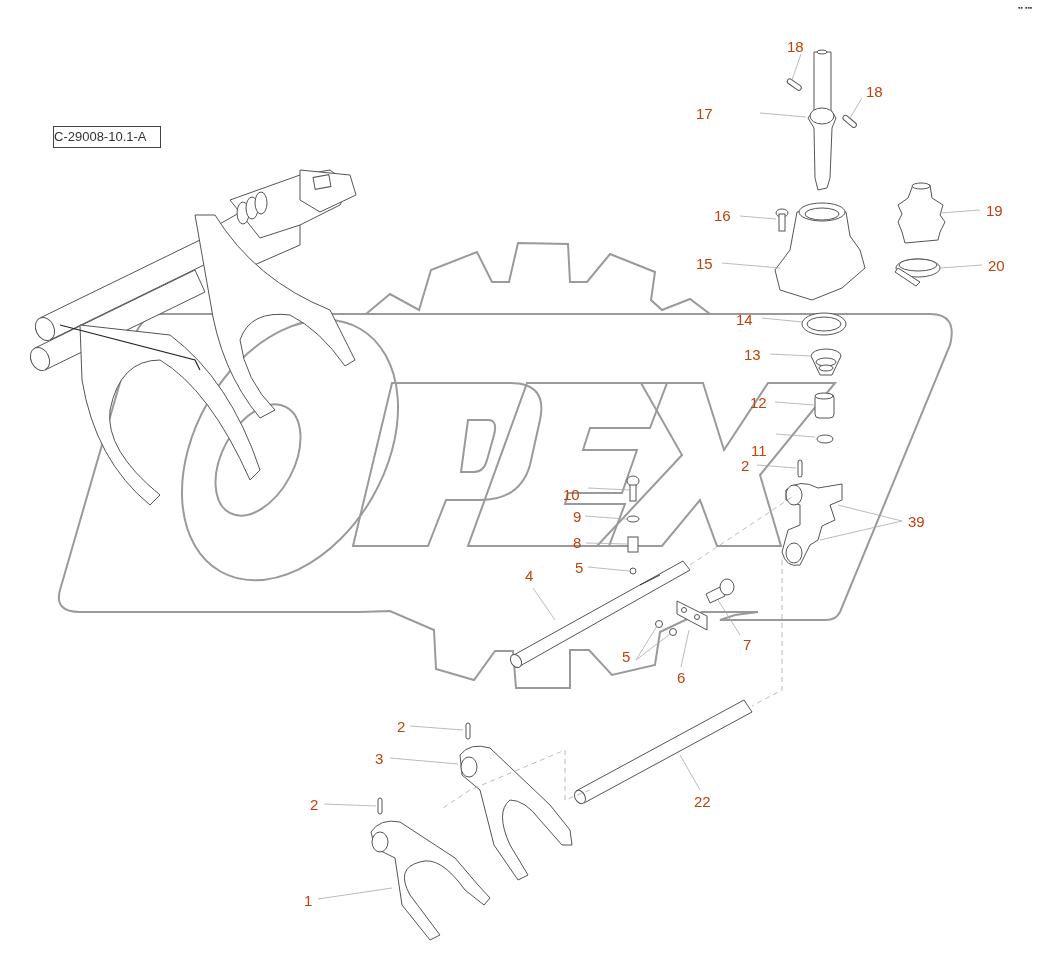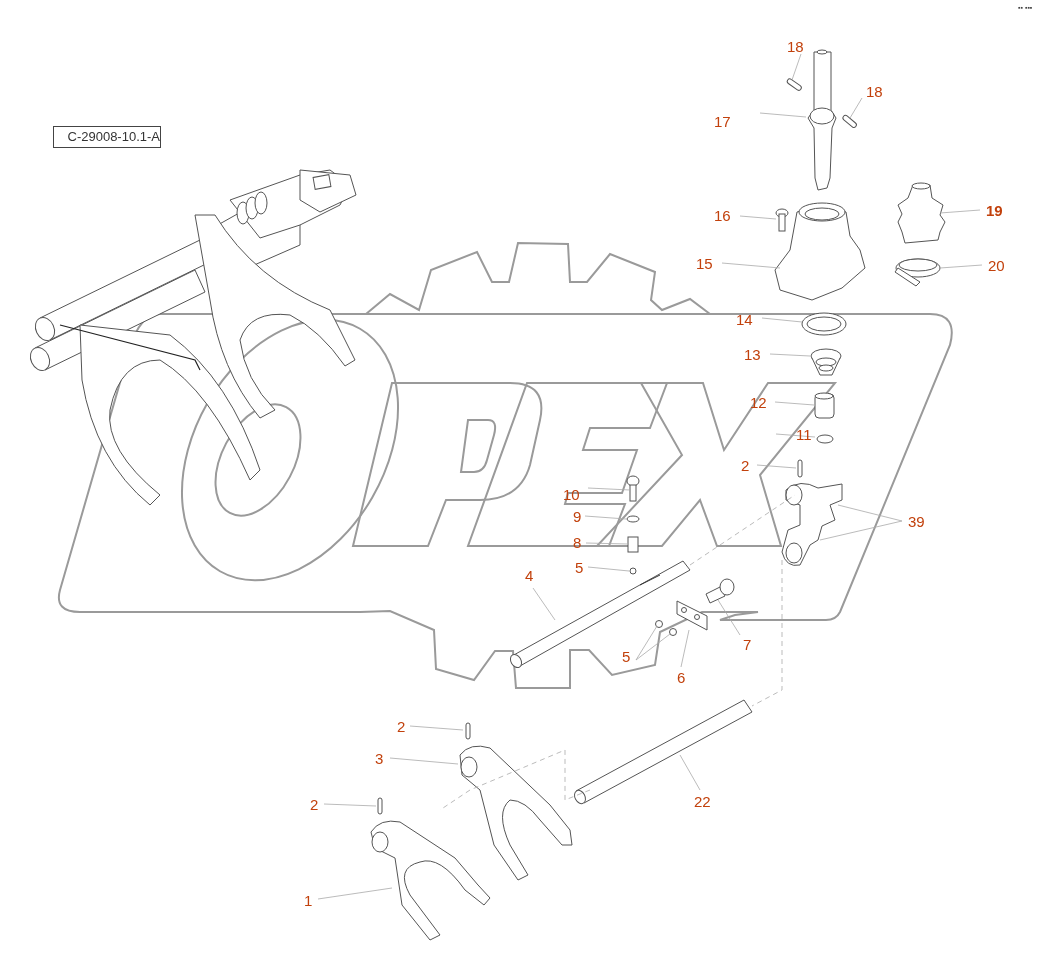--- a/index.html
+++ b/index.html
@@ -1,21 +1,21 @@
 <!DOCTYPE html>
 <html><head>
 <meta charset="utf-8">
 <style>
   html, body { margin: 0; padding: 0; background: #ffffff; }
   body { width: 1047px; height: 958px; position: relative; overflow: hidden;
          font-family: "Liberation Sans", sans-serif; }
   #canvas { position: absolute; left: 0; top: 0; width: 1047px; height: 958px; }
   .ref-box { position: absolute; left: 53px; top: 126px; width: 106px; height: 20px;
              border: 1px solid #444; font-size: 13px; color: #333; line-height: 20px;
-             text-align: right; background: #fff; }
+             text-align: left; background: #fff; }
   .corner-mark { position: absolute; left: 1018px; top: 4px; font-size: 7px; color: #444; }
   .callout { position: absolute; font-size: 15px; color: #c2410c; line-height: 16px;
              white-space: nowrap; }
 </style>
 </head>
 <body>
 
 <svg id="canvas" viewBox="0 0 1047 958" xmlns="http://www.w3.org/2000/svg">
 
   <g fill="none" stroke="#9a9a9a" stroke-width="2">
@@ -169,29 +169,29 @@
     <path d="M590,790 L565,800 L565,750 L470,790 L440,810" stroke-dasharray="5,4"></path>
   </g>
 </svg>
 
 <div class="corner-mark">▪▪ ▪▪▪</div>
 <div class="ref-box">C-29008-10.1-A</div>
 
 <div id="callouts">
     <div class="callout" style="left: 787px; top: 39px;">18</div>
     <div class="callout" style="left: 866px; top: 84px;">18</div>
-    <div class="callout" style="left: 714px; top: 106px; margin-top: 8px;">17</div>
+    <div class="callout" style="left: 696px; top: 106px;">17</div>
     <div class="callout" style="left: 714px; top: 208px;">16</div>
-    <div class="callout" style="left: 986px; top: 203px; font-weight: bold;">19</div>
+    <div class="callout" style="left: 986px; top: 203px;">19</div>
     <div class="callout" style="left: 696px; top: 256px;">15</div>
     <div class="callout" style="left: 988px; top: 258px; text-align: center;">20</div>
     <div class="callout" style="left: 736px; top: 312px;">14</div>
     <div class="callout" style="left: 744px; top: 347px;">13</div>
     <div class="callout" style="left: 750px; top: 395px;">12</div>
-    <div class="callout" style="left: 751px; top: 427px; margin-left: 45px;">11</div>
+    <div class="callout" style="left: 751px; top: 443px;">11</div>
     <div class="callout" style="left: 741px; top: 458px;">2</div>
     <div class="callout" style="left: 563px; top: 481px; margin-top: 6px;">10</div>
     <div class="callout" style="left: 908px; top: 514px;">39</div>
     <div class="callout" style="left: 573px; top: 509px;">9</div>
     <div class="callout" style="left: 573px; top: 535px;">8</div>
     <div class="callout" style="left: 575px; top: 560px;">5</div>
     <div class="callout" style="left: 525px; top: 568px;">4</div>
     <div class="callout" style="left: 743px; top: 637px;">7</div>
     <div class="callout" style="left: 622px; top: 649px;">5</div>
     <div class="callout" style="left: 677px; top: 670px;">6</div>

